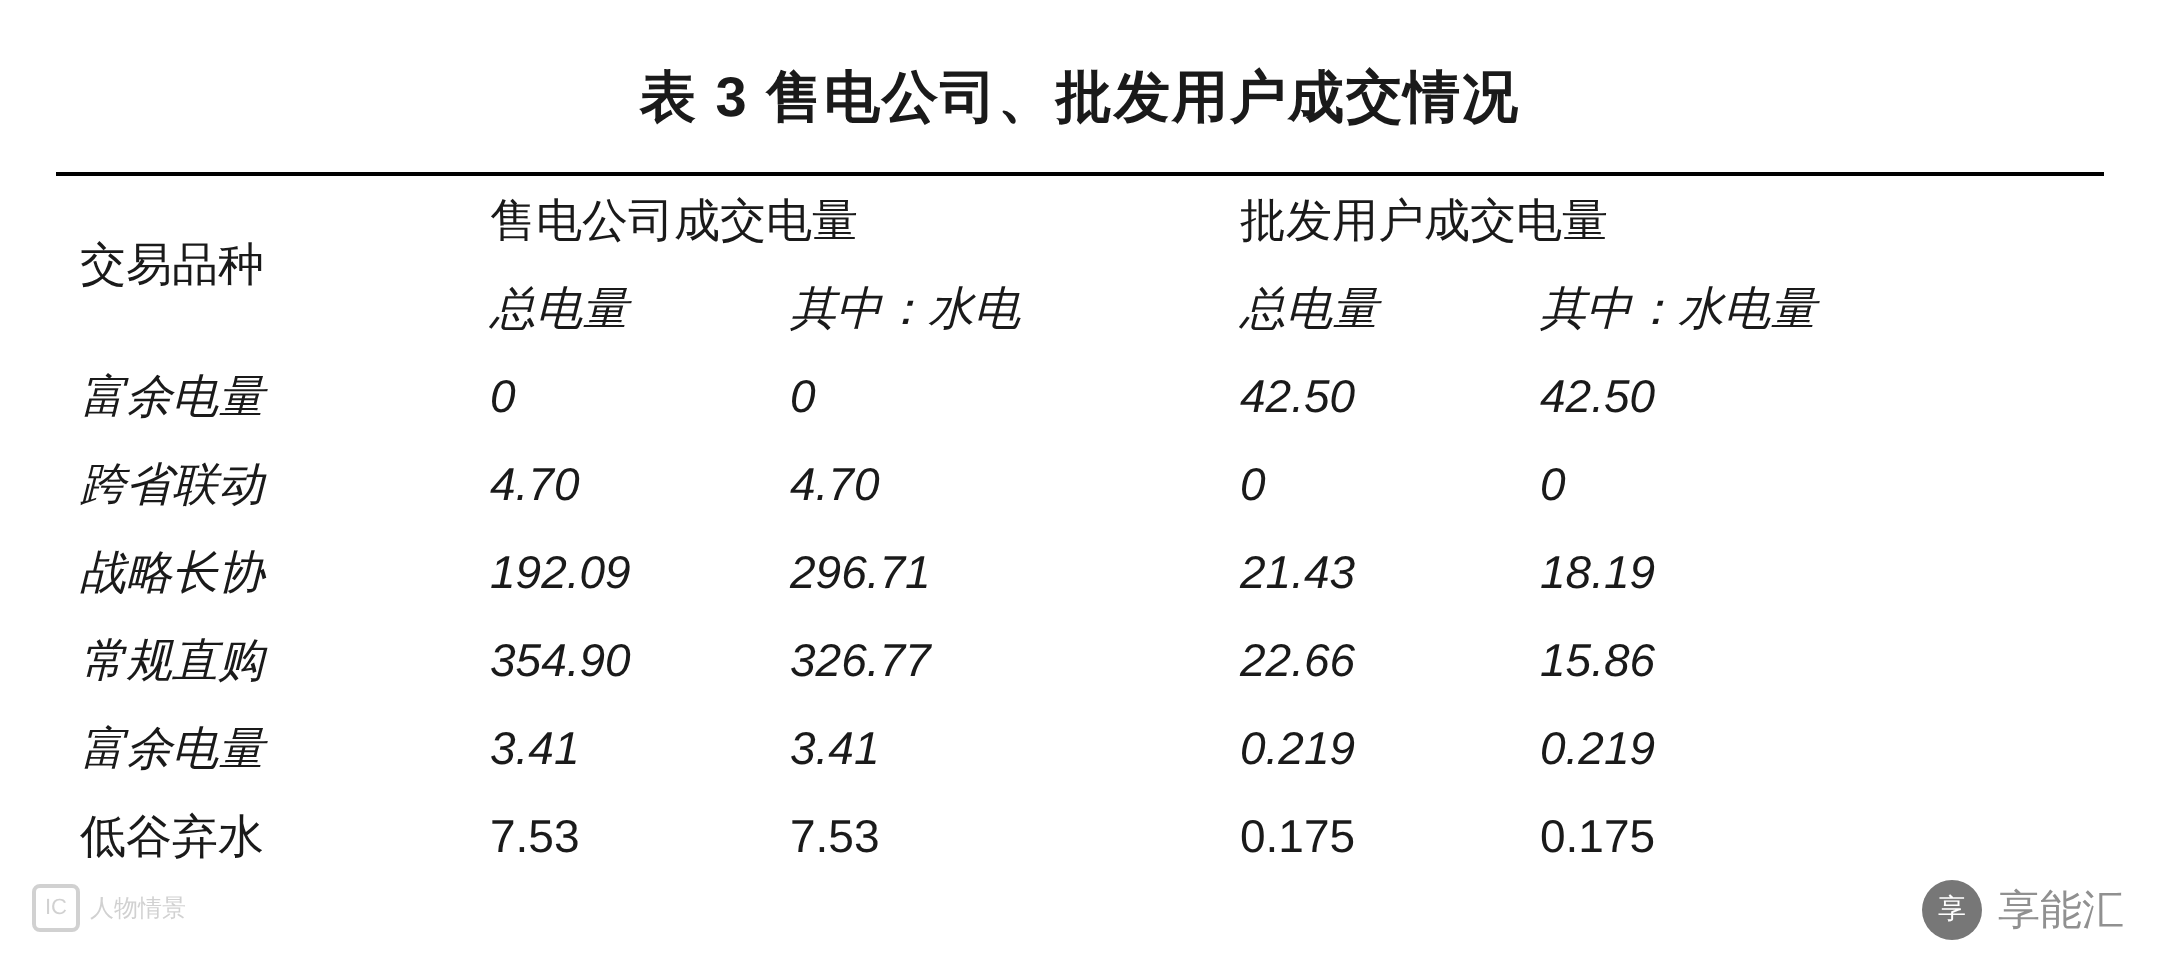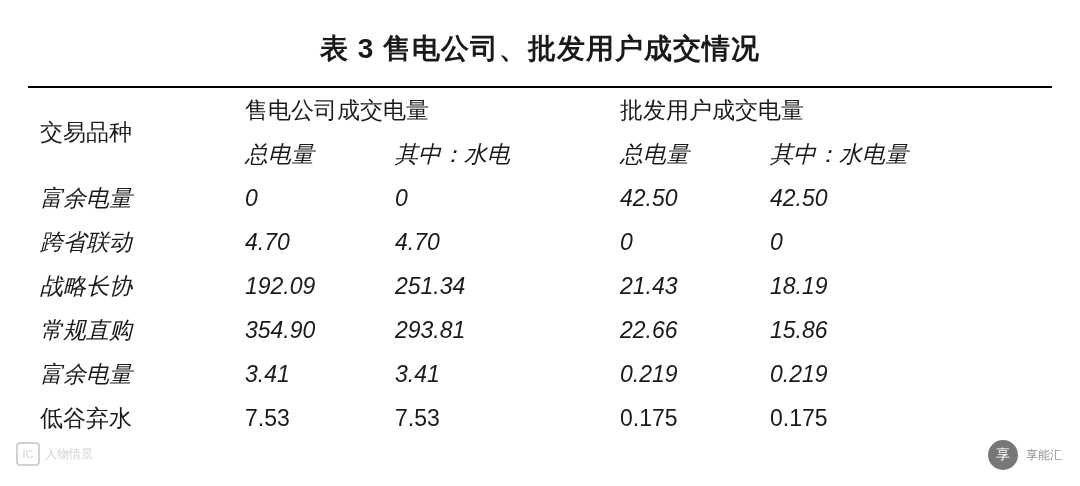--- a/index.html
+++ b/index.html
@@ -91,21 +91,21 @@
     border-radius: 50%;
     background: #4a4a4a;
     display: flex;
     align-items: center;
     justify-content: center;
     color: #fff;
     font-size: 14px;
     font-family: "Liberation Sans", "DejaVu Sans", sans-serif;
   }
   .wm-text {
-    font-size: 12px;
+    font-size: 21px;
     color: #6b6b6b;
     font-family: "Liberation Sans", "DejaVu Sans", sans-serif;
   }
   .watermark-left {
     position: absolute;
     left: 16px;
     bottom: 20px;
     display: flex;
     align-items: center;
     gap: 5px;
@@ -208,38 +208,38 @@
           </td>
       </tr>
       <tr class="row-rule">
         <td>
             <div class="cellpad">战略长协</div>
           </td>
         <td class="vline-left">
             <div class="cellpad">192.09</div>
           </td>
         <td class="vline-left">
-            <div class="cellpad">251.34</div>
+            <div class="cellpad">296.71</div>
           </td>
         <td class="vline-left">
             <div class="cellpad">21.43</div>
           </td>
         <td class="vline-left">
             <div class="cellpad">18.19</div>
           </td>
       </tr>
       <tr class="row-rule">
         <td>
             <div class="cellpad">常规直购</div>
           </td>
         <td class="vline-left">
             <div class="cellpad">354.90</div>
           </td>
         <td class="vline-left">
-            <div class="cellpad">293.81</div>
+            <div class="cellpad">326.77</div>
           </td>
         <td class="vline-left">
             <div class="cellpad">22.66</div>
           </td>
         <td class="vline-left">
             <div class="cellpad">15.86</div>
           </td>
       </tr>
       <tr class="row-rule">
         <td>

